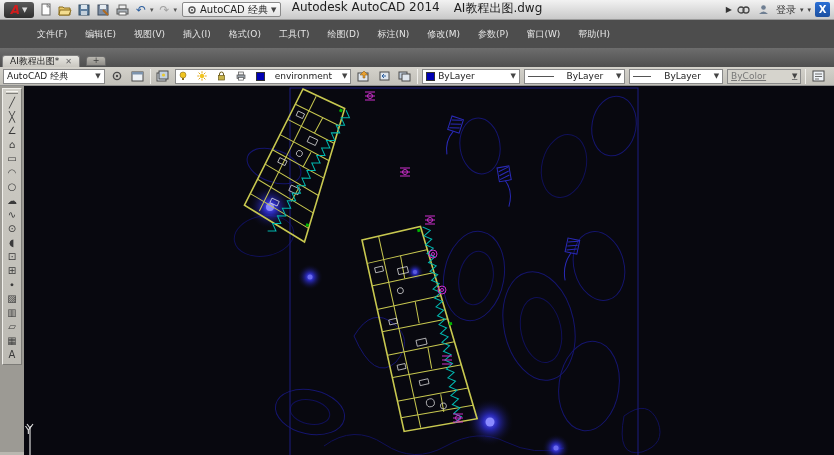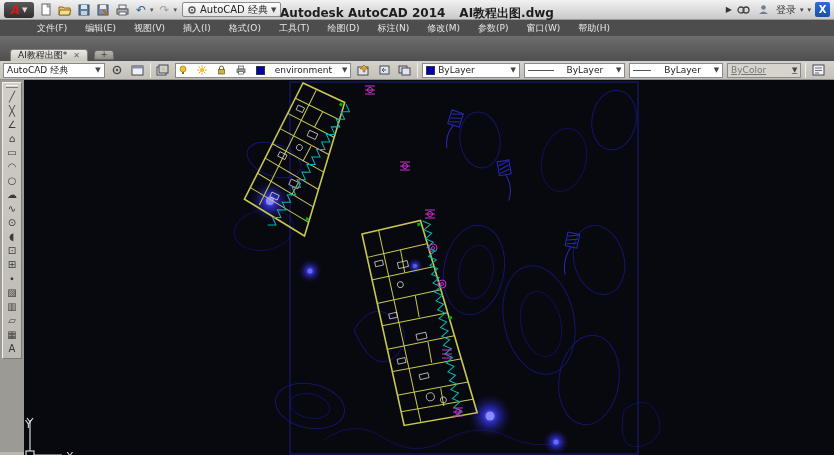--- a/index.html
+++ b/index.html
@@ -13,35 +13,35 @@
   .logo-a { color:#d21c1c; font-weight:bold; font-size:12px; font-style:italic; line-height:1; }
   .logo-caret { color:#ddd; font-size:7px; margin-left:2px; }
   .qat { display:flex; align-items:center; gap:3px; }
   .qat-btn { width:16px; height:16px; display:flex; align-items:center; justify-content:center; border-radius:2px; }
   .qat-btn svg { display:block; }
   .qat-caret { font-size:7px; color:#555; margin-left:-2px; }
   .undo-glyph { font-size:12px; color:#2b5e9e; line-height:1; }
   .redo-glyph { font-size:12px; color:#a0a0a0; line-height:1; }
   .ws-combo { display:flex; align-items:center; gap:3px; background:linear-gradient(#fdfdfd,#e3e3e3); border:1px solid #8a8a8a; border-radius:2px; height:15px; padding:0 4px; margin-left:5px; font-size:10px; color:#222; }
   .ws-combo .caret, .combo .caret { font-size:7px; color:#444; }
-  .title-center { position:absolute; left:50%; top:0; transform:translateX(-50%); height:26px; display:flex; align-items:center; gap:14px; color:#1d1d1d; font-size:12px; white-space:nowrap;font-weight:bold; }
+  .title-center { position:absolute; left:50%; top:0; transform:translateX(-50%); height:26px; display:flex; align-items:flex-start; gap:14px; color:#1d1d1d; font-size:12px; white-space:nowrap; }
   .infocenter { margin-left:auto; display:flex; align-items:center; gap:4px; }
   .keytip { font-size:8px; color:#333; }
   .search-box { width:126px; height:14px; border:1px solid #8a8a8a; background:#fff; font-size:9px; font-style:italic; color:#888; padding:0 3px; font-family:"DejaVu Sans",sans-serif; }
   .ic-btn { width:16px; height:16px; display:flex; align-items:center; justify-content:center; }
   .signin { font-size:10px; color:#333; }
   .ic-caret { font-size:7px; color:#444; }
   .xchg { width:15px; height:15px; background:linear-gradient(#2a6fd6,#1b4fa0); border-radius:2px; color:#fff; font-size:10px; font-weight:bold; display:flex; align-items:center; justify-content:center; line-height:1; }
 
   
-  .menubar { height:16px; background:#4d4d4d; display:flex; align-items:center; gap:0; padding-left:28px; flex:none; }
+  .menubar { height:28px; background:#4d4d4d; display:flex; align-items:center; gap:0; padding-left:28px; flex:none; }
   .menu-item { color:#e6e6e6; font-size:9px; padding:0 9px; white-space:nowrap; }
 
   
-  .tabbar { height:25px; background:linear-gradient(#6d6d6d,#4f4f4f); display:flex; align-items:flex-end; padding-left:10px; flex:none; }
+  .tabbar { height:19px; background:linear-gradient(#6d6d6d,#4f4f4f); display:flex; align-items:flex-end; padding-left:2px; flex:none; }
   .doc-tab { background:linear-gradient(#e9e8e3,#c9c7c0); border:1px solid #7d7d7d; border-bottom:none; border-radius:3px 3px 0 0; height:12px; display:flex; align-items:center; gap:6px; padding:0 7px; font-size:9px; color:#222; }
   .tab-close { color:#666; font-size:8px; line-height:1; }
   .newtab-btn { width:20px; height:10px; margin-left:6px; margin-bottom:1px; background:linear-gradient(#b9b7b0,#8f8d88); border:1px solid #6a6a6a; border-radius:3px 3px 0 0; display:flex; align-items:center; justify-content:center; color:#3c3c3c; font-size:8px; line-height:1; }
 
   
   .toolbar { height:19px; background:linear-gradient(#d4d2cb,#c2c0b9); display:flex; align-items:center; padding:0 3px; gap:4px; border-bottom:1px solid #8f8f8f; flex:none; }
   .combo { display:flex; align-items:center; background:#fff; border:1px solid #898989; height:15px; font-size:9px; color:#222; padding:0 3px; gap:3px; white-space:nowrap; }
   .combo.disabled { background:#d6d4cd; color:#777;text-decoration:underline; }
   .tb-sep { width:1px; height:15px; background:#979590; border-right:1px solid #f0efeb; }
   .tb-btn { width:17px; height:16px; display:flex; align-items:center; justify-content:center; border:1px solid transparent; }

